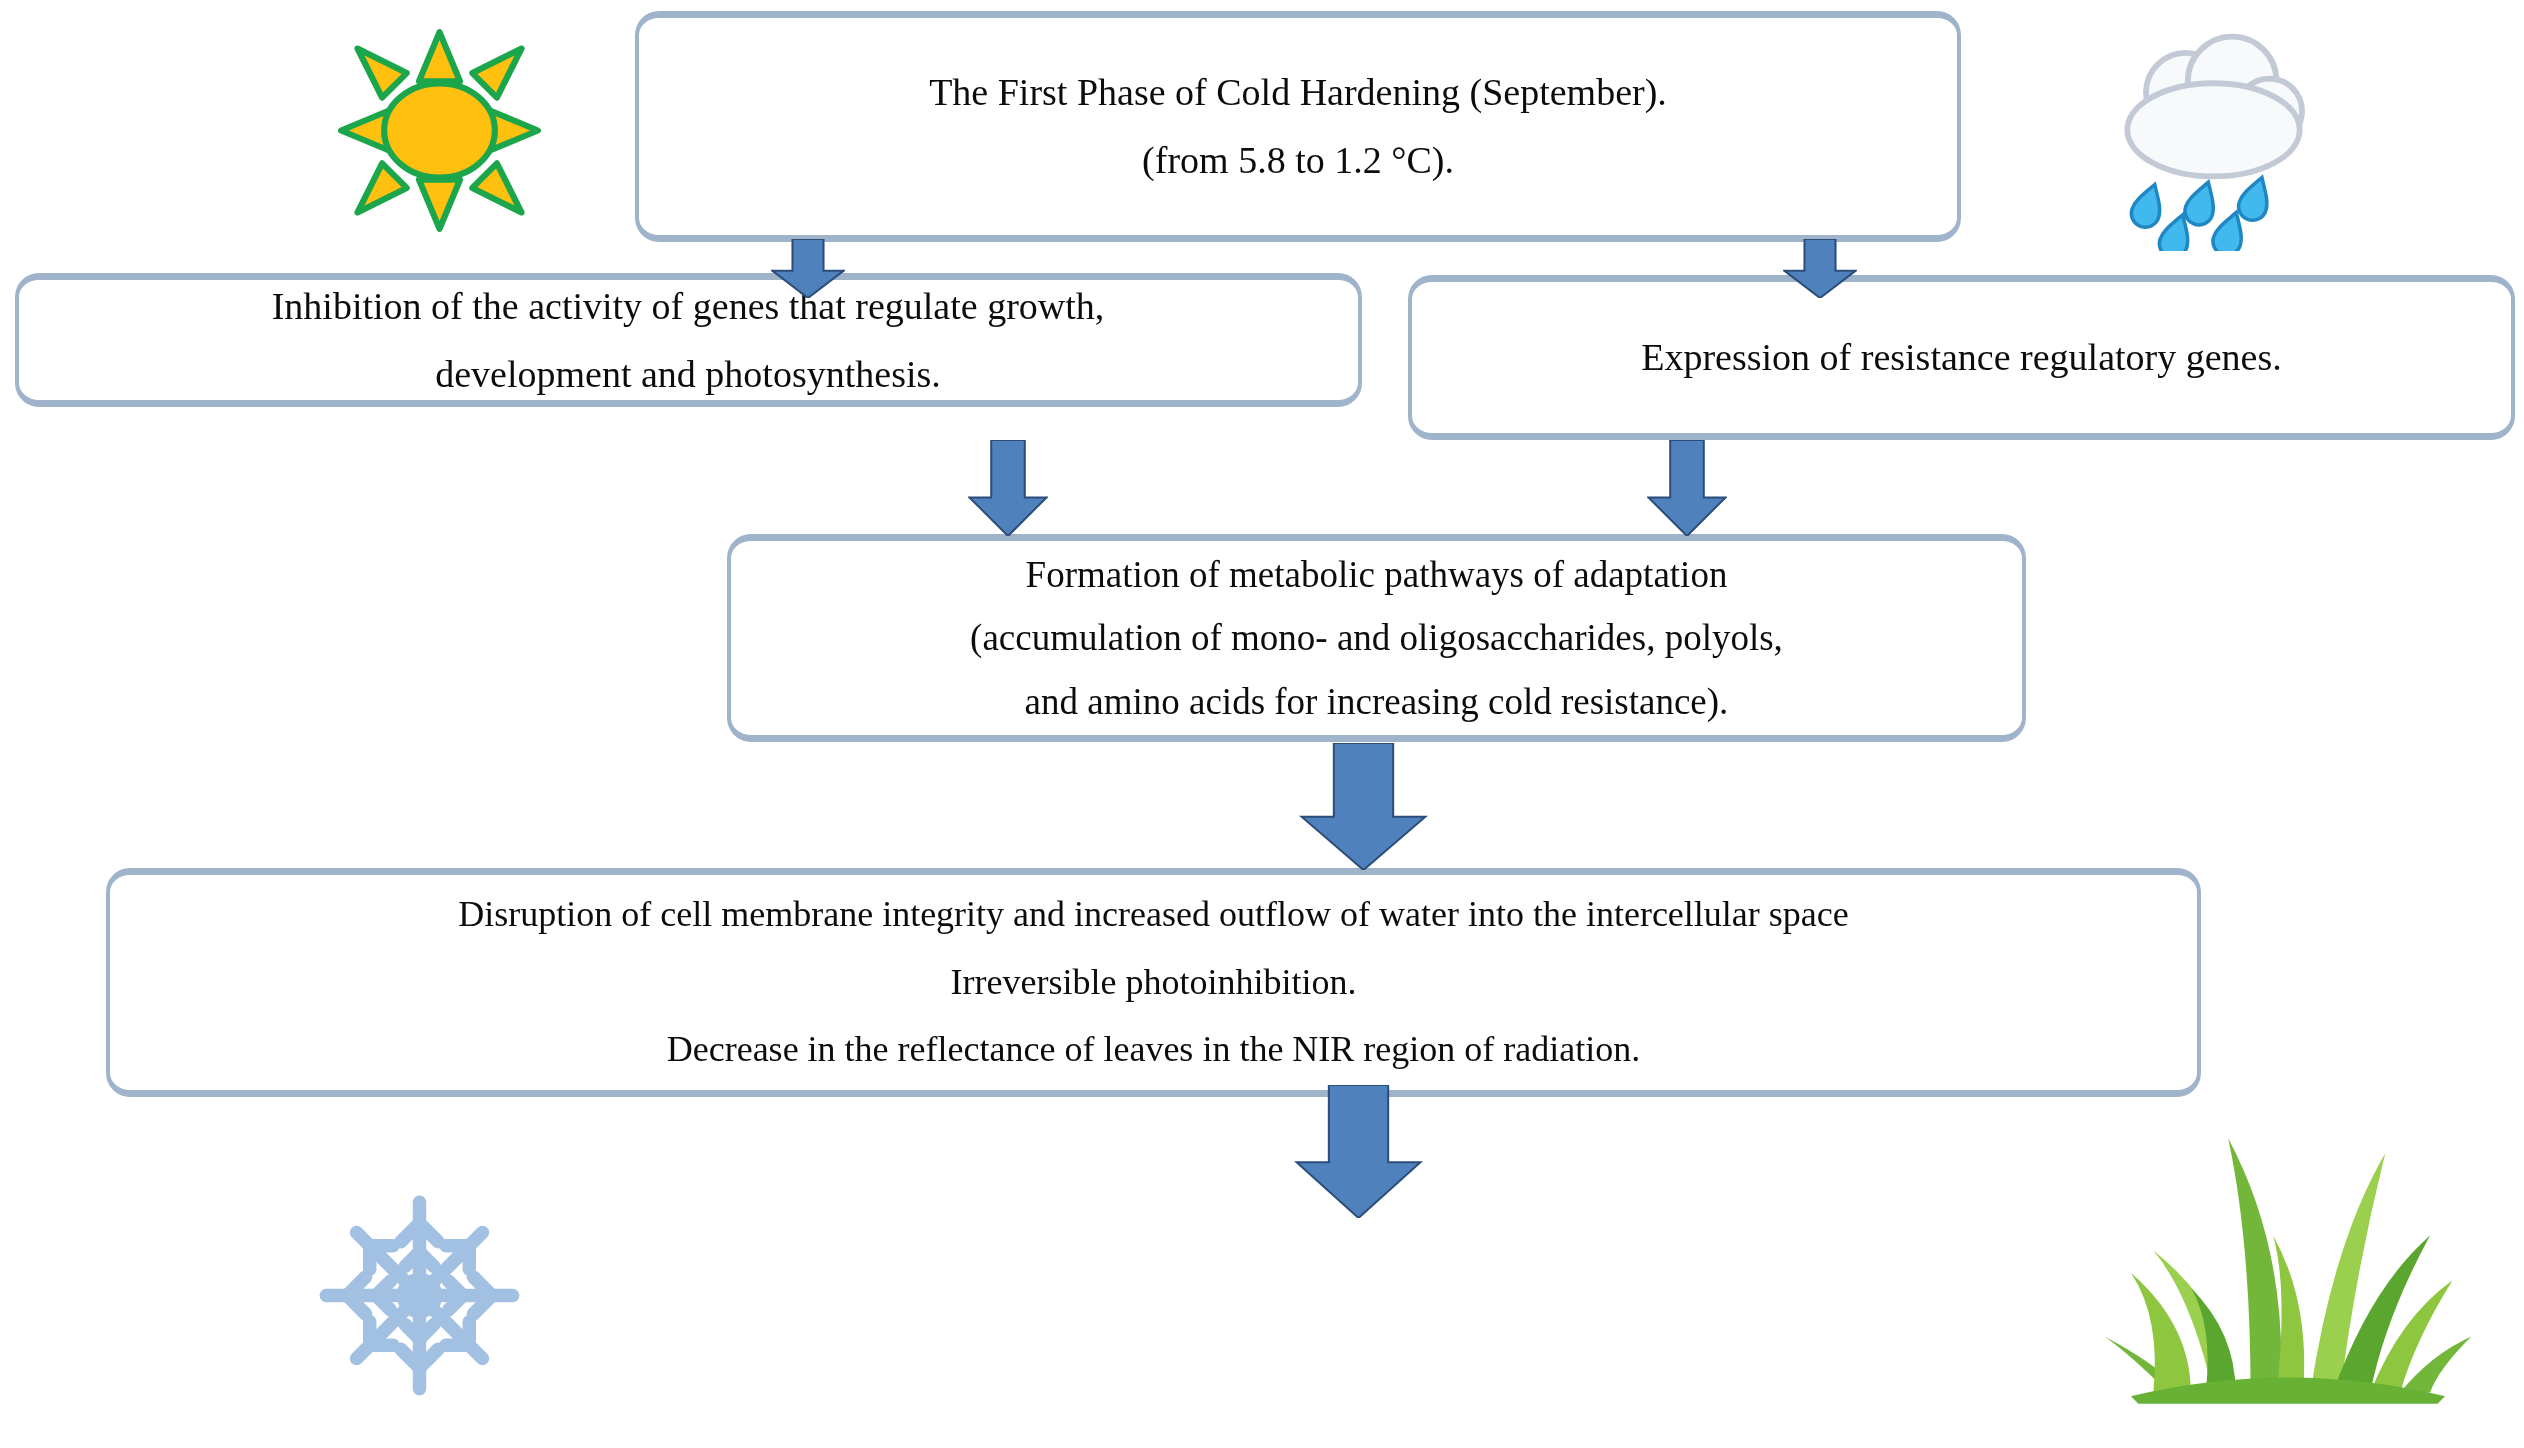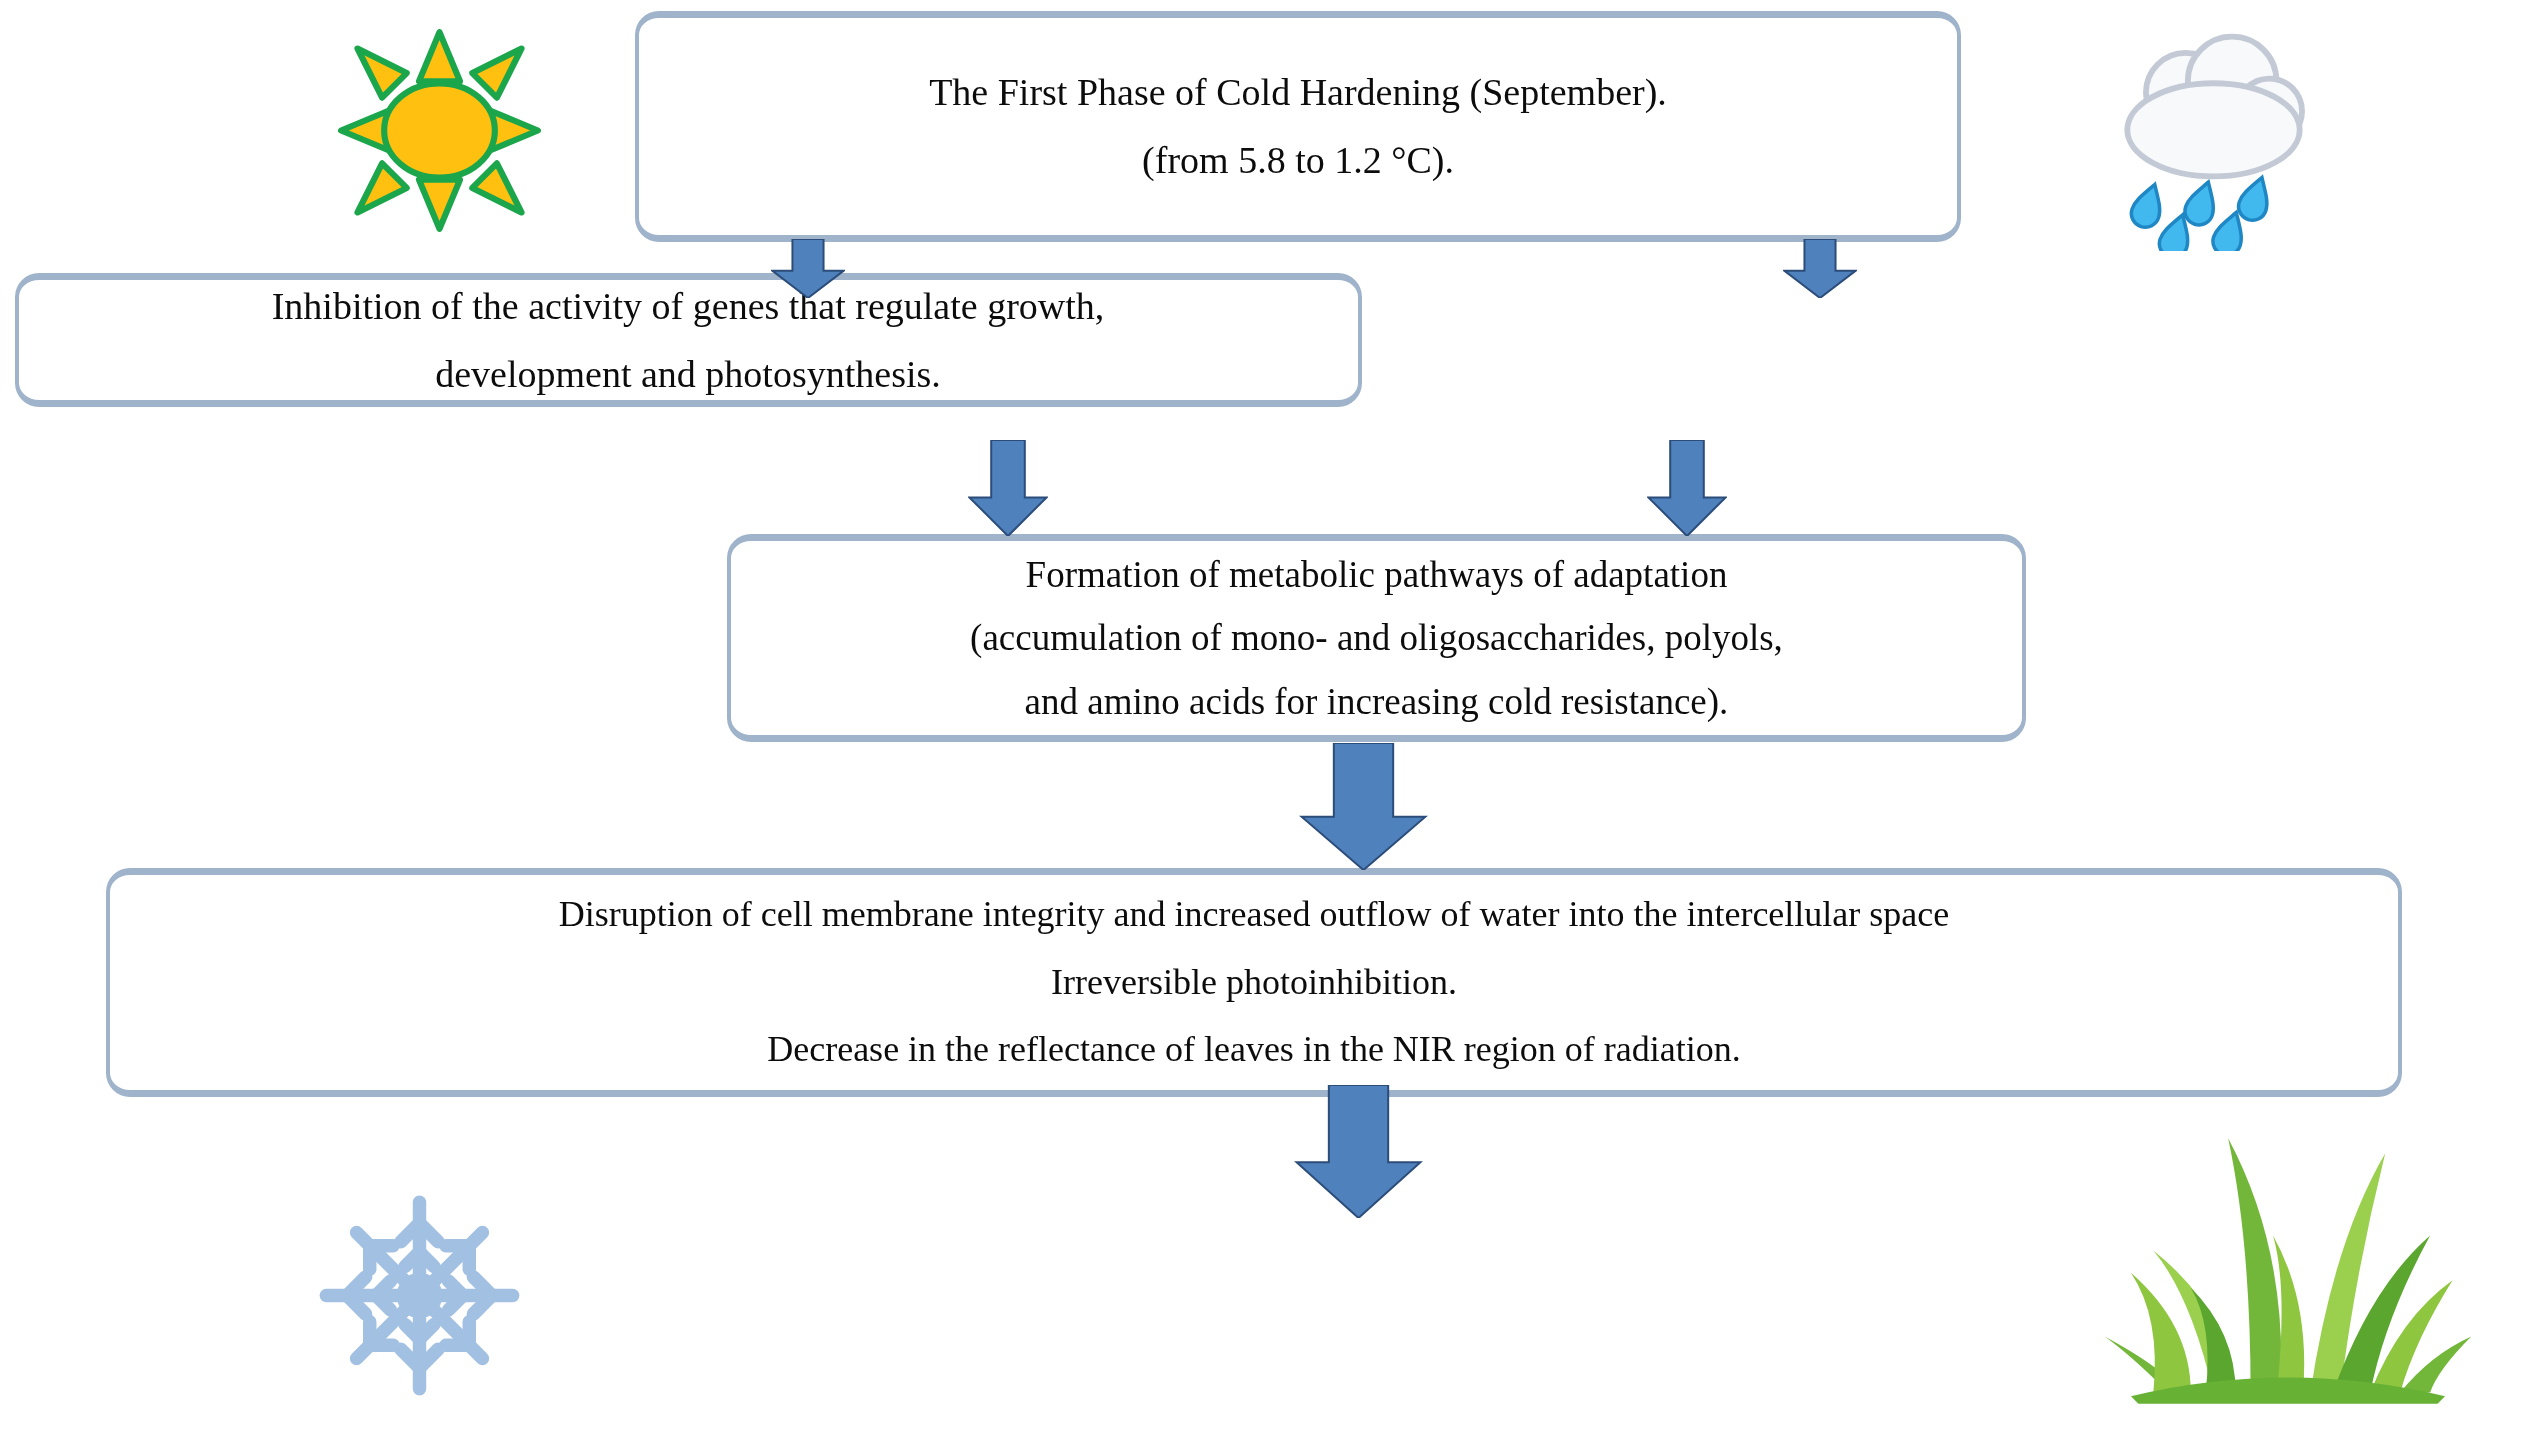--- a/index.html
+++ b/index.html
@@ -20,21 +20,21 @@
   }
   .line{white-space:nowrap;}
   .arrow{position:absolute;}
   .arrow svg{display:block;width:100%;height:100%;}
   .icon{position:absolute;}
   .icon svg{display:block;width:100%;height:100%;}
   #box-phase1     {left:635px;  top:11.3px;   width:1326px; height:231px; font-size:38px; line-height:1.78;}
   #box-inhibition {left:14.5px;   top:273px;  width:1347px; height:134px; font-size:38px; line-height:1.8;}
   #box-expression {left:1408px; top:275px;  width:1107px; height:165px; font-size:38px; line-height:1.8;}
   #box-formation  {left:727px;  top:534px;  width:1299px; height:208px; font-size:37px; line-height:1.72;}
-  #box-disruption {left:106px;  top:868px; width:2296px; height:229px; font-size:36px; line-height:1.88;}
+  #box-disruption {left:106px;  top:868px; width:2095px; height:229px; font-size:36px; line-height:1.88;}
   #box-phase2     {left:695px;  top:1216px; width:1320px; height:217px; font-size:37px; line-height:1.82;}
   #arrow-a{left:771px;  top:239px;  width:74px;  height:59px;}
   #arrow-b{left:1783px; top:239px;  width:74px;  height:59px;}
   #arrow-c{left:968px; top:440px;  width:80px; height:96px;}
   #arrow-d{left:1647px; top:440px;  width:80px; height:96px;}
   #arrow-e{left:1299px; top:743px;  width:129px; height:127px;}
   #arrow-f{left:1294px; top:1085px; width:129px; height:133px;}
   #icon-sun      {left:333px;  top:28px;   width:213px; height:205px;}
   #icon-cloud    {left:2093px; top:17.7px;   width:241px; height:233px;}
   #icon-snowflake{left:316px;  top:1188px; width:207px; height:215px;}
@@ -154,20 +154,23 @@
   <div class="fbox" id="box-phase1">
     <div class="line">The First Phase of Cold Hardening (September).</div>
     <div class="line">(from 5.8 to 1.2 °C).</div>
   </div>
 
   <div class="fbox" id="box-inhibition">
     <div class="line">Inhibition of the activity of genes that regulate growth,</div>
     <div class="line">development and photosynthesis.</div>
   </div>
 
+  <div class="fbox" id="box-expression">
+    <div class="line">Expression of resistance regulatory genes.</div>
+  </div>
 
   <div class="fbox" id="box-formation">
     <div class="line">Formation of metabolic pathways of adaptation</div>
     <div class="line">(accumulation of mono- and oligosaccharides, polyols,</div>
     <div class="line">and amino acids for increasing cold resistance).</div>
   </div>
 
   <div class="fbox" id="box-disruption">
     <div class="line">Disruption of cell membrane integrity and increased outflow of water into the intercellular space</div>
     <div class="line">Irreversible photoinhibition.</div>

